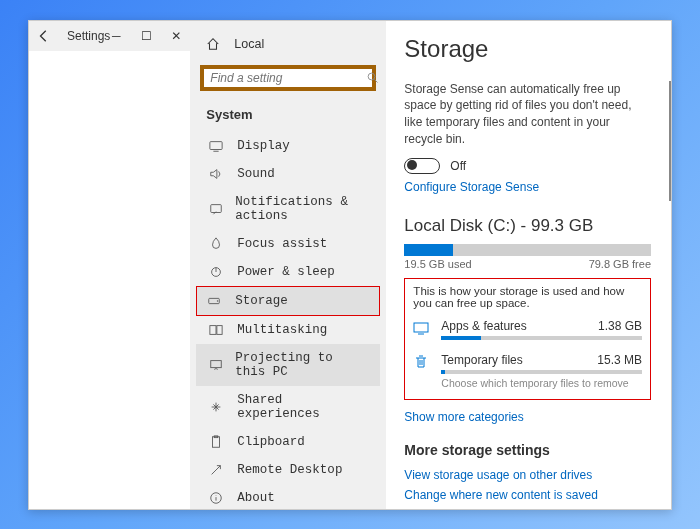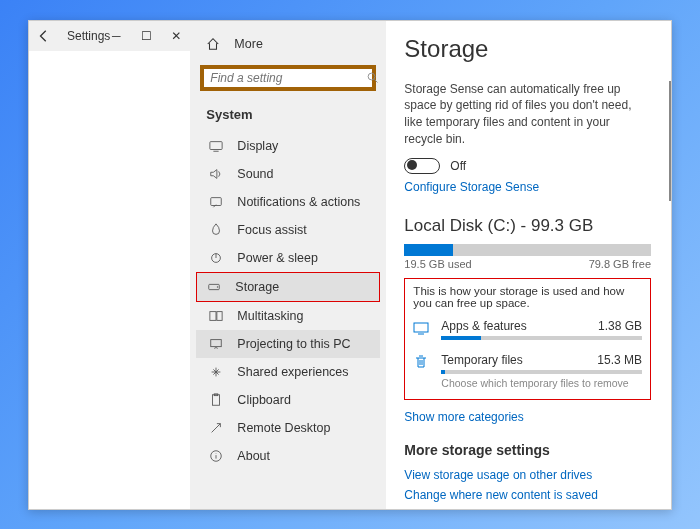--- a/index.html
+++ b/index.html
@@ -37,21 +37,21 @@
     background: #fff; height: 26px; padding: 0 6px;
   }
   .search-box input {
     flex: 1; border: none; outline: none; font-size: 12px; font-style: italic;
     color: #888; background: transparent;
   }
   .search-box .sico { width: 14px; color: #888; }
   .section-head { font-weight: 700; padding: 8px 10px 10px; font-size: 13px; }
   .nav-item {
     display: flex; align-items: center; padding: 7px 10px;
-    cursor: pointer; border-left: 3px solid transparent;
+    cursor: pointer; border-left: 3px solid transparent; font-family: Liberation Mono, monospace;
   }
   .nav-item .ico { width: 16px; margin-right: 12px; color: #555; }
   .nav-item.selected { background: #e0e0e0; }
   .nav-item.highlight { border: 1.5px solid #d00; }
   .content {
     flex: 1; padding: 14px 20px 14px 18px; overflow-y: auto;
     font-size: 12px; color: #333; position: relative;
   }
   .scroll-ind { position:absolute; right:0; top:60px; width:2px; height:120px; background:#888; }
   h1 { font-size: 24px; font-weight: 400; margin-bottom: 18px; }
@@ -103,21 +103,21 @@
   </div>
 
   <div class="body">
     <div class="sidebar">
       <div class="home-row">
         <span class="ico">
           <svg viewBox="0 0 16 16" width="14" height="14">
               <path d="M2 8 L8 2 L14 8 M4 7 V14 H12 V7" stroke="#333" stroke-width="1.2" fill="none"></path>
             </svg>
         </span>
-        <span>More</span>
+        <span>Local</span>
       </div>
       <div class="search-box">
         <input placeholder="Find a setting" style="">
         <span class="sico">
           <svg viewBox="0 0 16 16" width="12" height="12">
               <circle cx="6" cy="6" r="4.5" stroke="#888" stroke-width="1.2" fill="none"></circle>
               <path d="M10 10 L14 14" stroke="#888" stroke-width="1.2"></path>
             </svg>
         </span>
       </div>

